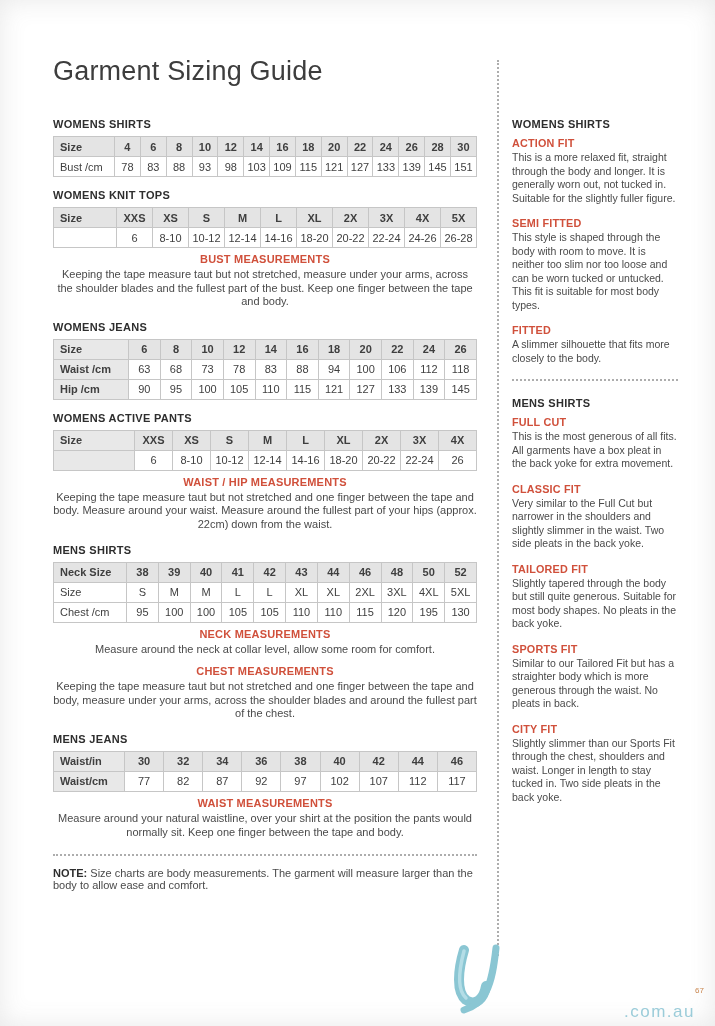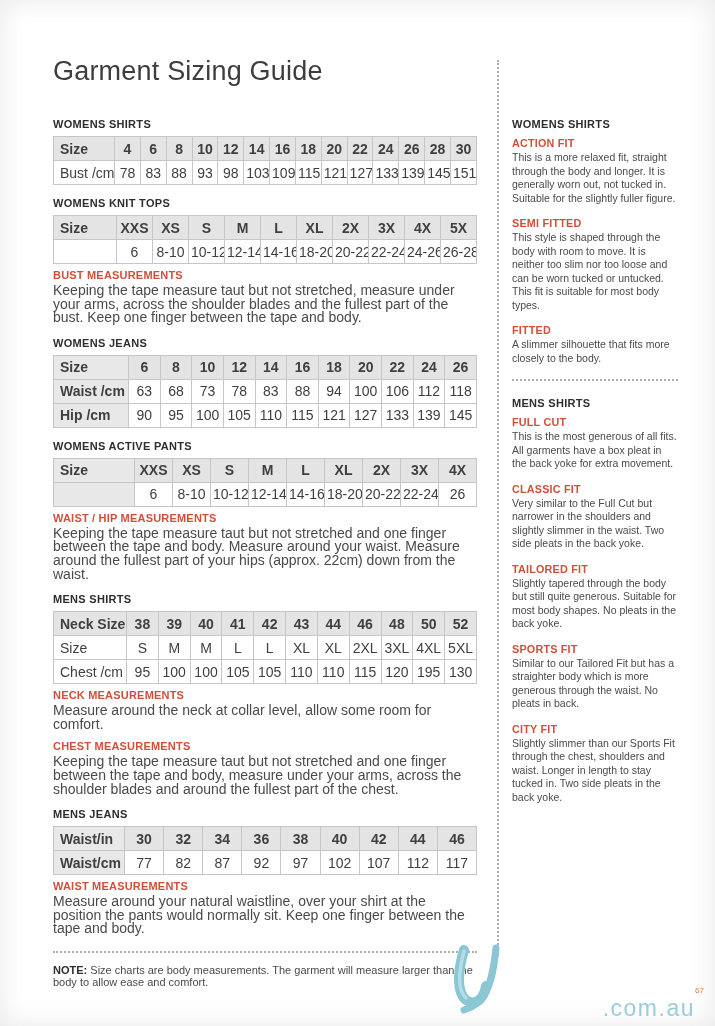--- a/index.html
+++ b/index.html
@@ -21,56 +21,56 @@
 
   .sec-heading{
     font-size:11px;font-weight:bold;color:#2e2e2e;letter-spacing:.3px;
     margin:12px 0 6px;
   }
   .left-col .sec-heading:first-child{margin-top:0;}
   .right-col .sec-heading{margin:0 0 7px;}
 
   table.size-table{
     border-collapse:collapse;table-layout:fixed;width:100%;
-    margin:0 0 5px;font-size:14px;color:#3f3f3f;
+    margin:0 0 5px;font-size:11px;color:#3f3f3f;
   }
   .size-table td{
     border:1px solid #c6c6c6;padding:3.5px 2px;text-align:center;
     overflow:hidden;white-space:nowrap;background:#ffffff;
   }
   .size-table tr:first-child td{background:#e4e4e4;font-weight:bold;}
   .size-table td:first-child{text-align:left;padding-left:6px;}
   .size-table.shaded-label td:first-child{background:#e8e8e8;font-weight:bold;}
   .tbl-womens-shirts td:first-child{width:52px;}
   .tbl-womens-knit-tops td:first-child{width:54px;}
   .tbl-womens-jeans td:first-child{width:66px;}
   .tbl-womens-active-pants td:first-child{width:72px;}
   .tbl-mens-shirts td:first-child{width:64px;}
   .tbl-mens-jeans{width:352px;}
   .tbl-mens-jeans td:first-child{width:62px;}
 
-  .measure{margin:4px 0 9px;}
+  .measure{margin:4px 0 9px;text-align:center;}
   .measure-heading{
     font-size:11px;font-weight:bold;color:#d0503b;letter-spacing:.2px;margin:0 0 3px;
   }
-  .measure p{margin:0;font-size:14px;line-height:13.6px;color:#4a4a4a;}
+  .measure p{margin:0;font-size:11px;line-height:13.6px;color:#4a4a4a;}
 
   .fit{margin:0 0 12px;}
   .fit-name{font-size:10.8px;font-weight:bold;color:#d0503b;margin:0 0 2px;letter-spacing:.2px;}
   .fit-desc{margin:0;font-size:10.5px;line-height:13.5px;color:#4a4a4a;}
   .group-divider{border-top:2px dotted #adadad;margin:14px 0 16px;}
 
   .note-divider{border-top:2px dotted #adadad;margin:15px 0 8px;}
   .note{font-size:11px;line-height:12px;color:#4a4a4a;}
   .note-label{font-weight:bold;color:#2e2e2e;}
 
   .brand-logo{position:absolute;left:450px;top:944px;}
   .domain-text{
     position:absolute;right:20px;bottom:4px;
-    font-size:23px;color:#9bccd9;letter-spacing:1.5px;
+    font-size:17px;color:#9bccd9;letter-spacing:1.5px;
   }
   .page-number{
     position:absolute;right:11px;bottom:31px;
     font-size:8px;color:#c9854d;text-align:center;
   }
 </style>
 </head>
 <body>
 
 <div class="page">

